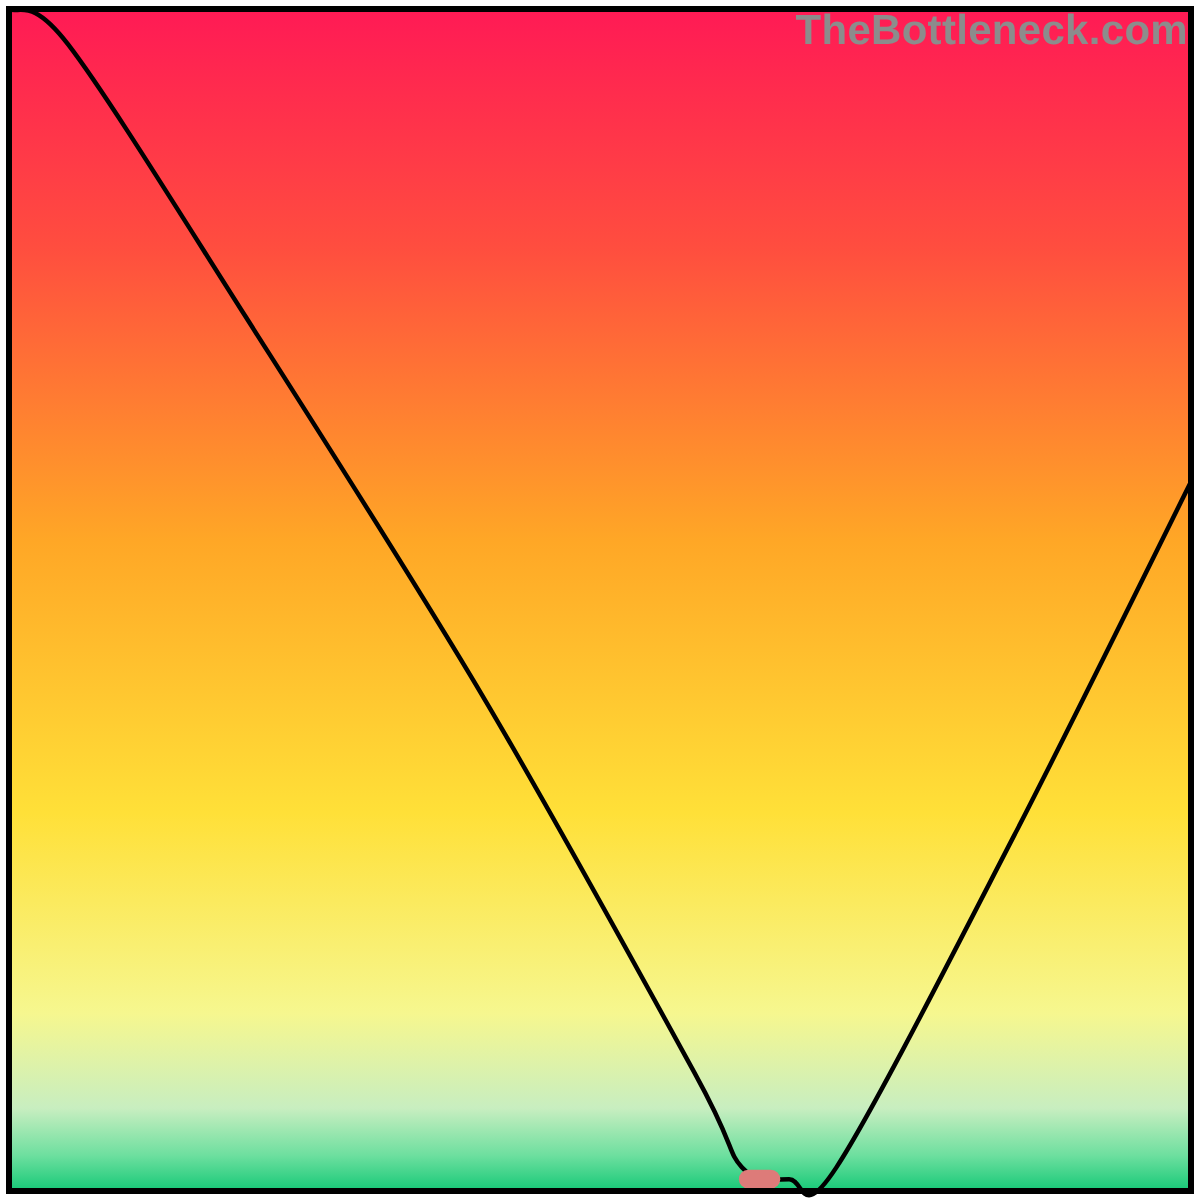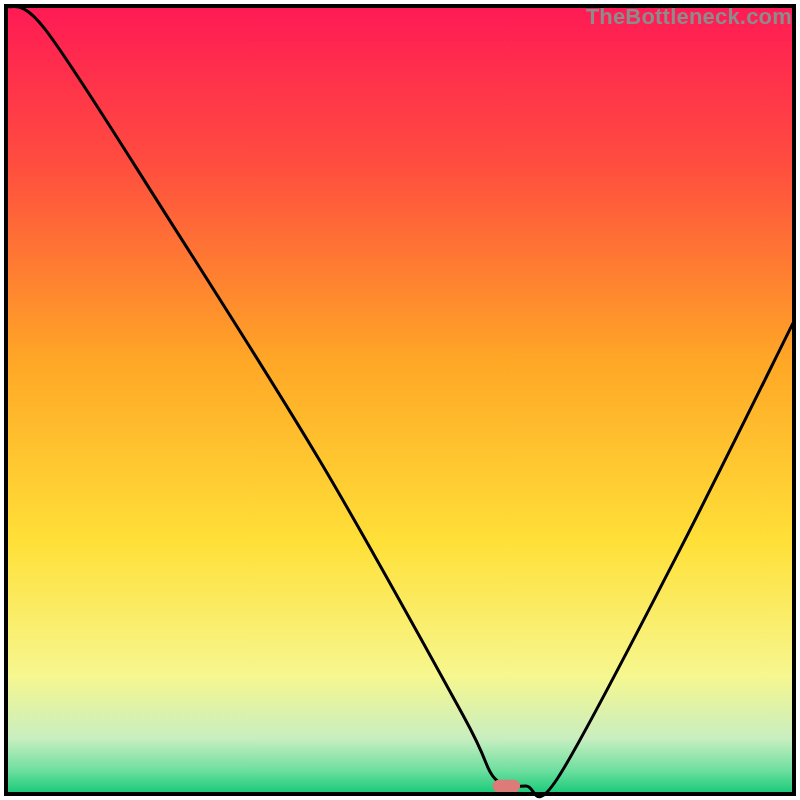--- a/index.html
+++ b/index.html
@@ -16,21 +16,21 @@
     height: 800px;
   }
   svg {
     display: block;
   }
   .watermark {
     position: absolute;
     top: 4px;
     right: 8px;
     font-family: Arial, Helvetica, sans-serif;
-    font-size: 22px;
+    font-size: 28px;
     font-weight: 600;
     color: #8c8c8c;
     letter-spacing: 0.2px;
   }
 </style>
 </head>
 <body>
 
 <div class="chart-container">
   <svg id="chart-svg" width="800" height="800" viewBox="0 0 800 800">

